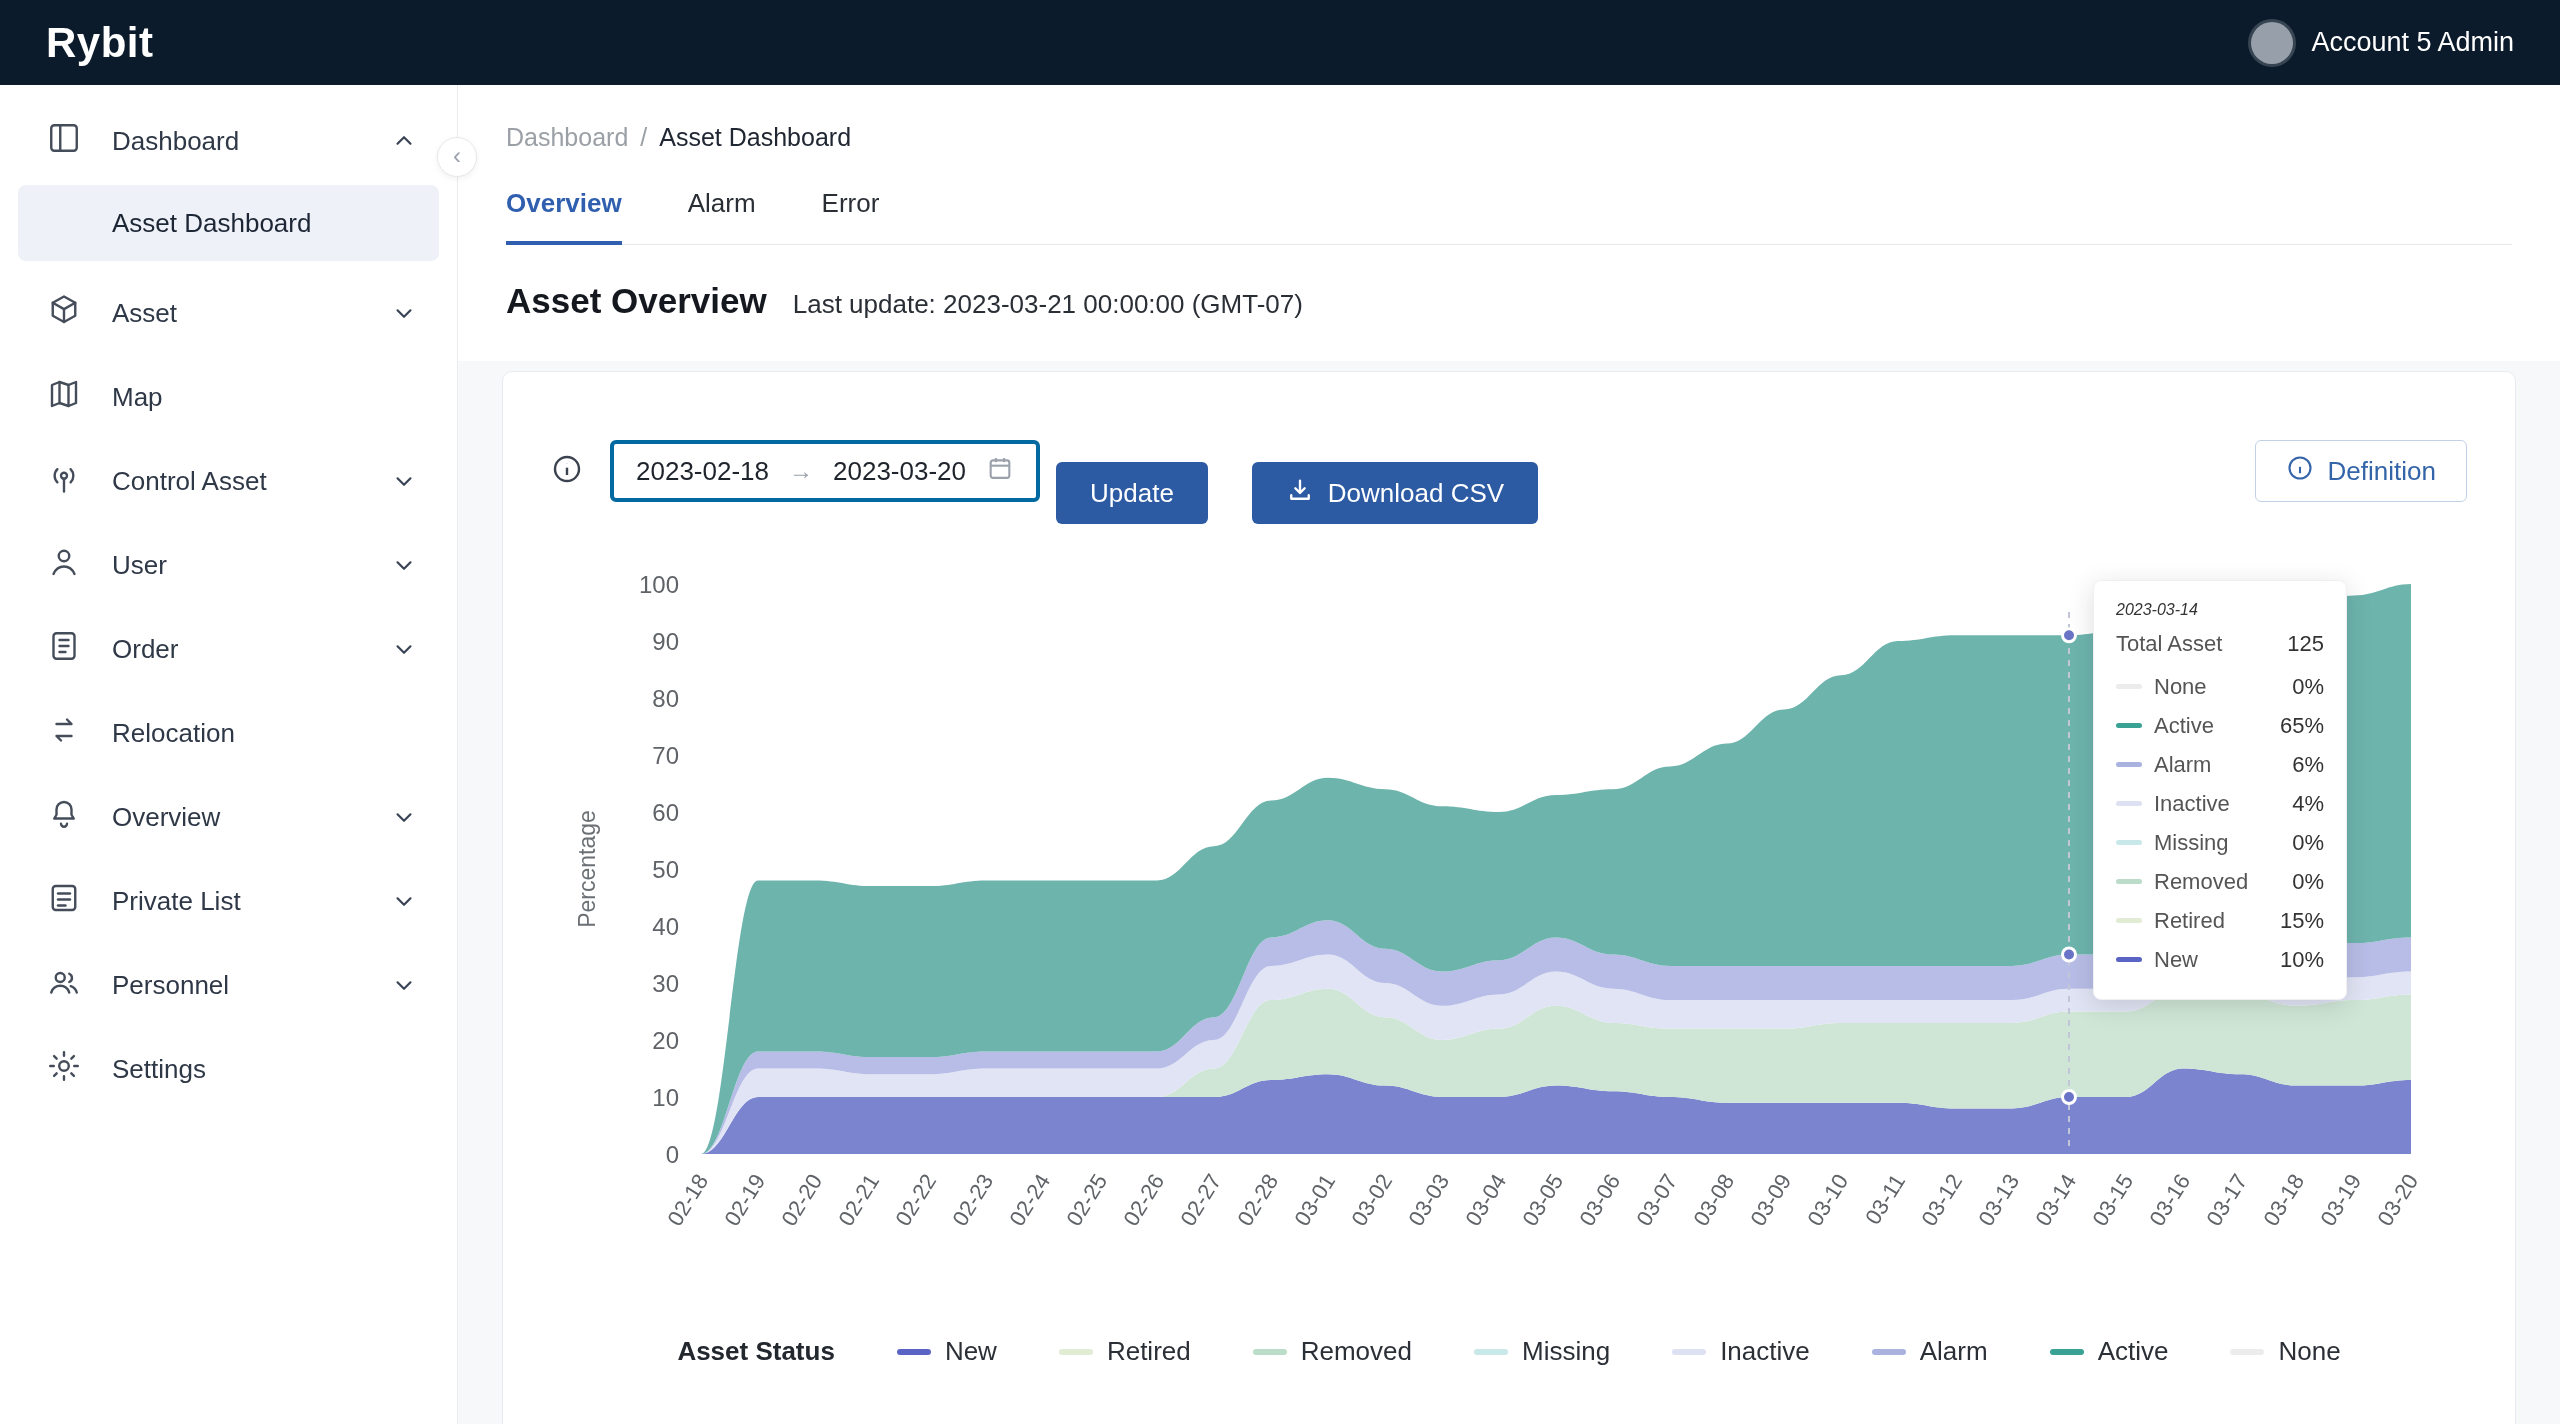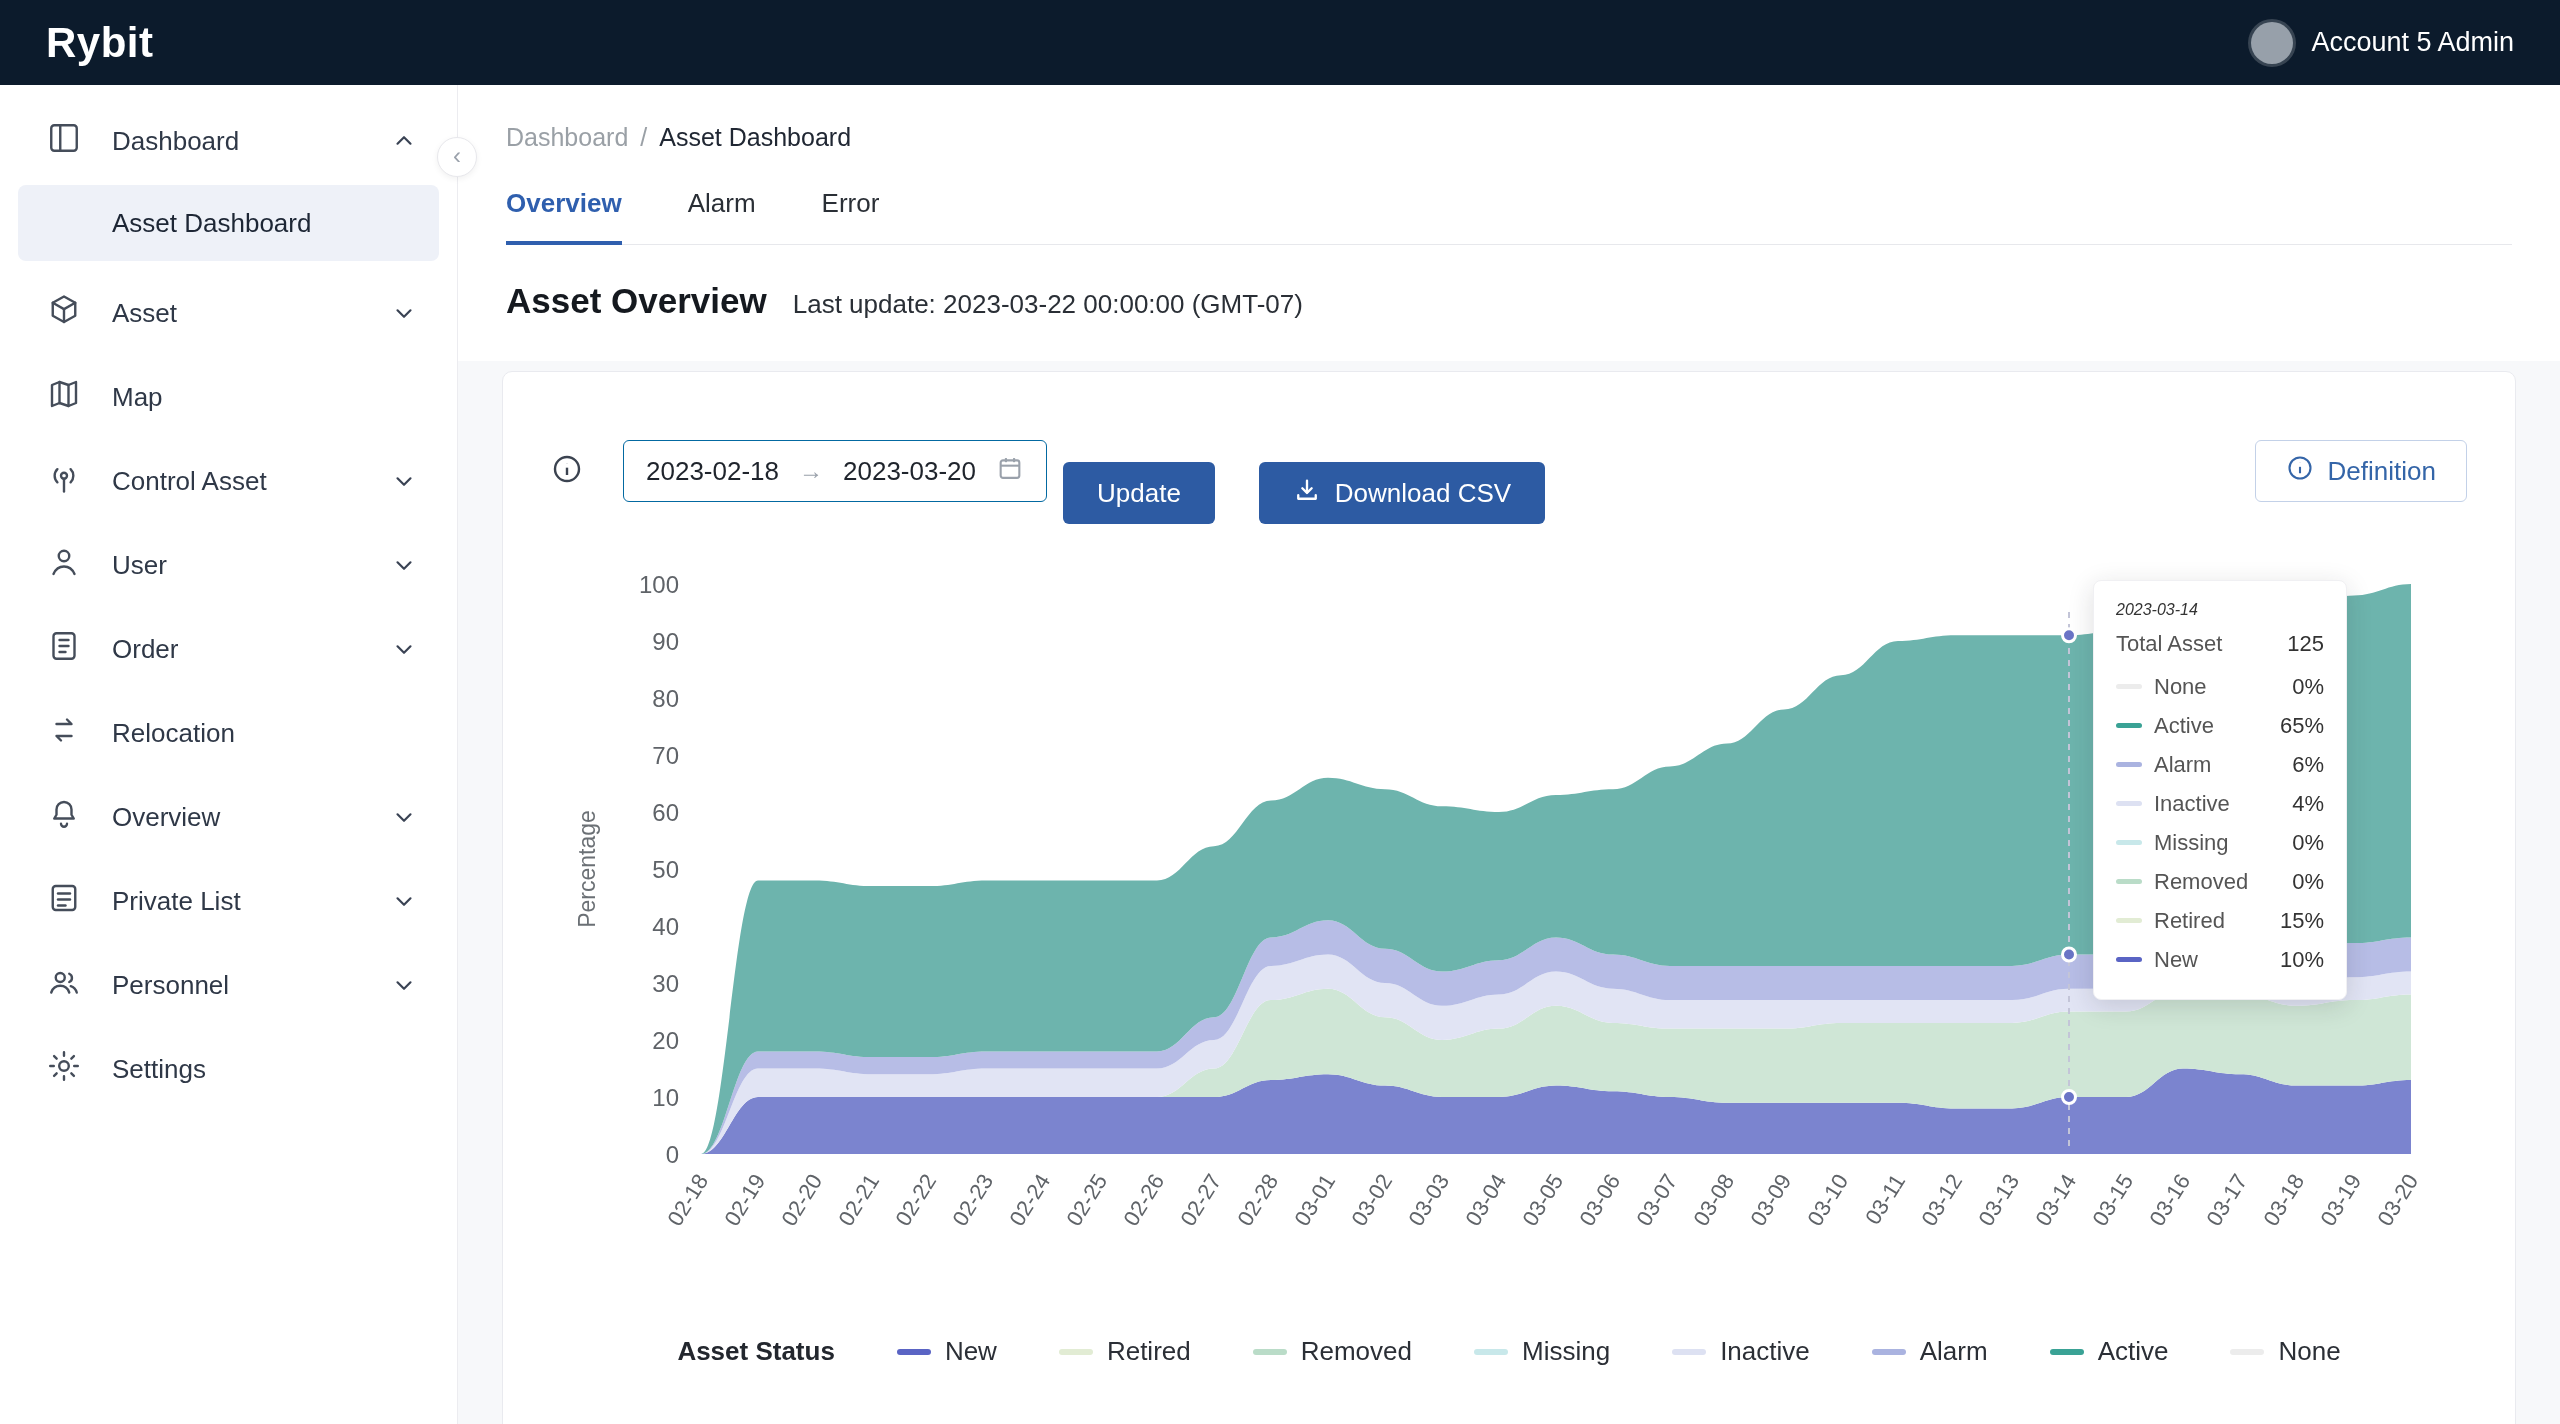--- a/index.html
+++ b/index.html
@@ -31,21 +31,21 @@
   .tab.active { color:#2f5fae; font-weight:600; border-bottom:4px solid #2f5fae; margin-bottom:-1px; }
   .title-row { display:flex; align-items:baseline; gap:26px; padding:36px 0 40px; }
   .page-title { font-size:35px; font-weight:700; color:#15191f; }
   .last-update { font-size:26px; color:#2a2f36; }
 
   .content { flex:1; background:#f7f8fa; padding:10px 44px 0; }
   .card { background:#fff; border:1px solid #e9eaef; border-radius:10px; padding:46px 48px 0; min-height:1200px; }
 
   .controls { display:flex; align-items:center; }
   .info-icon svg { width:32px; height:32px; stroke:#3b4350; fill:none; stroke-width:1.8; }
-  .date-range { display:flex; align-items:center; border:1px solid #0369a1; border-radius:6px; height:62px; padding:0 22px; gap:20px; font-size:26px; color:#1f242c; margin-left:40px; }
+  .date-range { display:flex; align-items:center; border:4px solid #0369a1; border-radius:6px; height:62px; padding:0 22px; gap:20px; font-size:26px; color:#1f242c; margin-left:27px; }
   .date-arrow { color:#9aa1ab; font-size:24px; }
   .cal-icon svg { width:28px; height:28px; stroke:#9aa1ab; fill:none; stroke-width:1.8; }
   .btn { height:62px; border:none; border-radius:6px; font-size:26px; display:flex; align-items:center; gap:14px; cursor:pointer; font-family:"Liberation Sans", sans-serif; }
   .btn-primary { background:#2d5ba3; color:#fff; padding:0 34px;margin-top:44px; }
   .btn-update { margin-left:16px; }
   .btn-download { margin-left:44px; }
   .btn-download svg { width:28px; height:28px; stroke:#fff; fill:none; stroke-width:2; stroke-linecap:round; stroke-linejoin:round; }
   .btn-outline { margin-left:auto; background:#fff; border:1px solid #c3d1e8; color:#3465a8; padding:0 30px; }
   .btn-outline svg { width:28px; height:28px; stroke:#3465a8; fill:none; stroke-width:1.8; }
 
@@ -233,21 +233,21 @@
         <div class="breadcrumb">
           <span class="bc-link">Dashboard</span><span class="bc-sep">/</span><span class="bc-current">Asset Dashboard</span>
         </div>
         <div class="tabs">
           <div class="tab active">Overview</div>
           <div class="tab">Alarm</div>
           <div class="tab">Error</div>
         </div>
         <div class="title-row">
           <h1 class="page-title">Asset Overview</h1>
-          <span class="last-update">Last update: 2023-03-22 00:00:00 (GMT-07)</span>
+          <span class="last-update">Last update: 2023-03-21 00:00:00 (GMT-07)</span>
         </div>
       </div>
 
       <section class="content">
         <div class="card">
           <div class="controls">
             <span class="info-icon"><svg viewBox="0 0 24 24">
                   <circle cx="12" cy="12" r="9"></circle>
                   <line x1="12" y1="11" x2="12" y2="16.5"></line>
                   <line x1="12" y1="7.5" x2="12" y2="7.6"></line>

